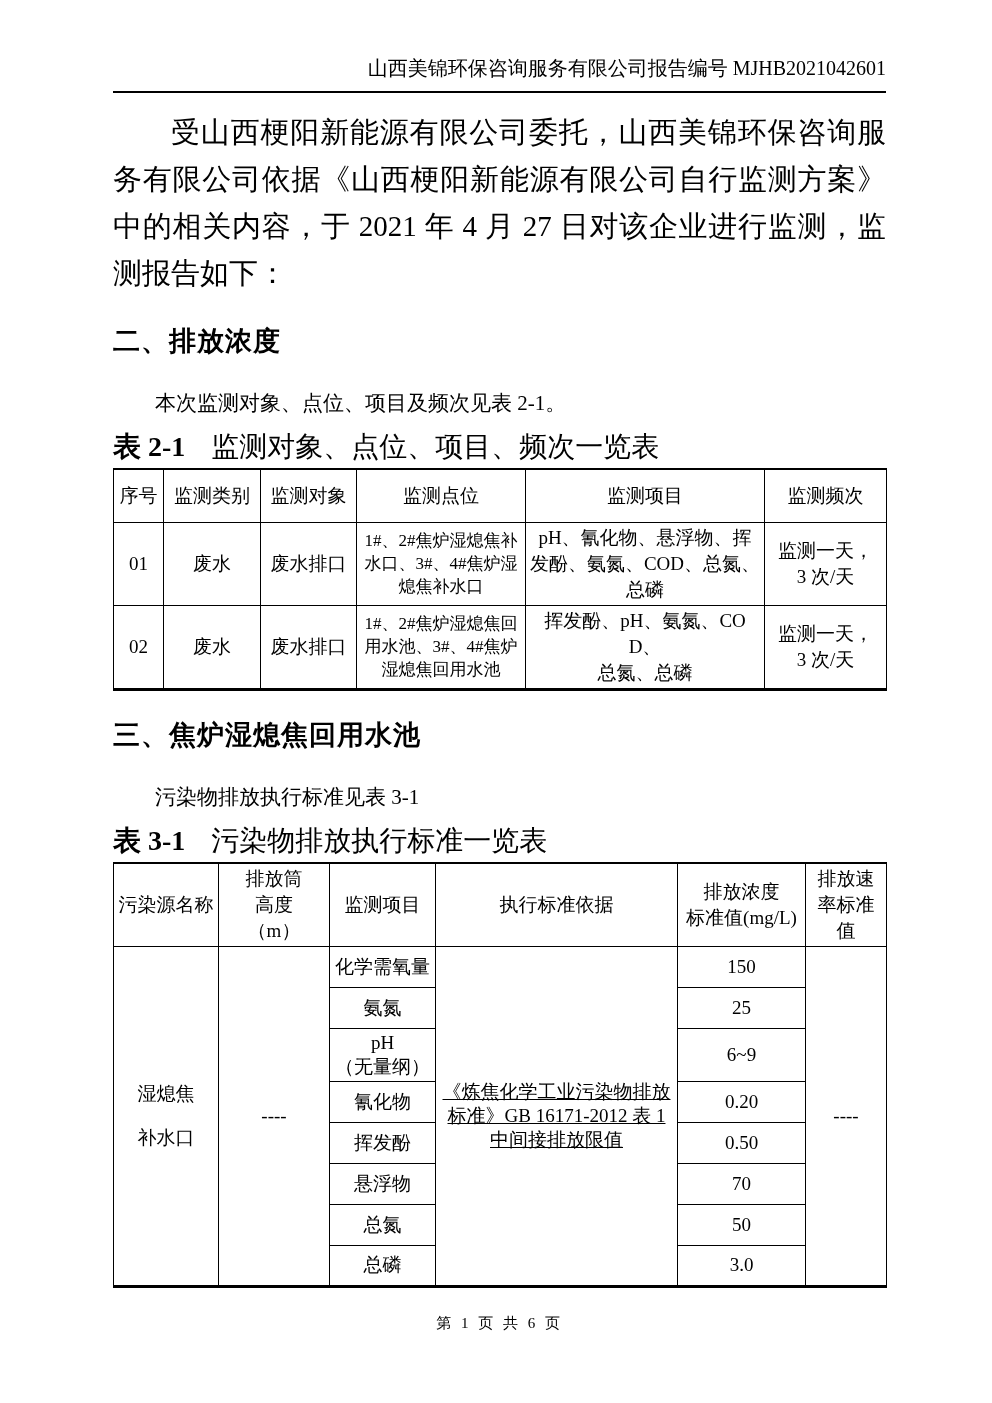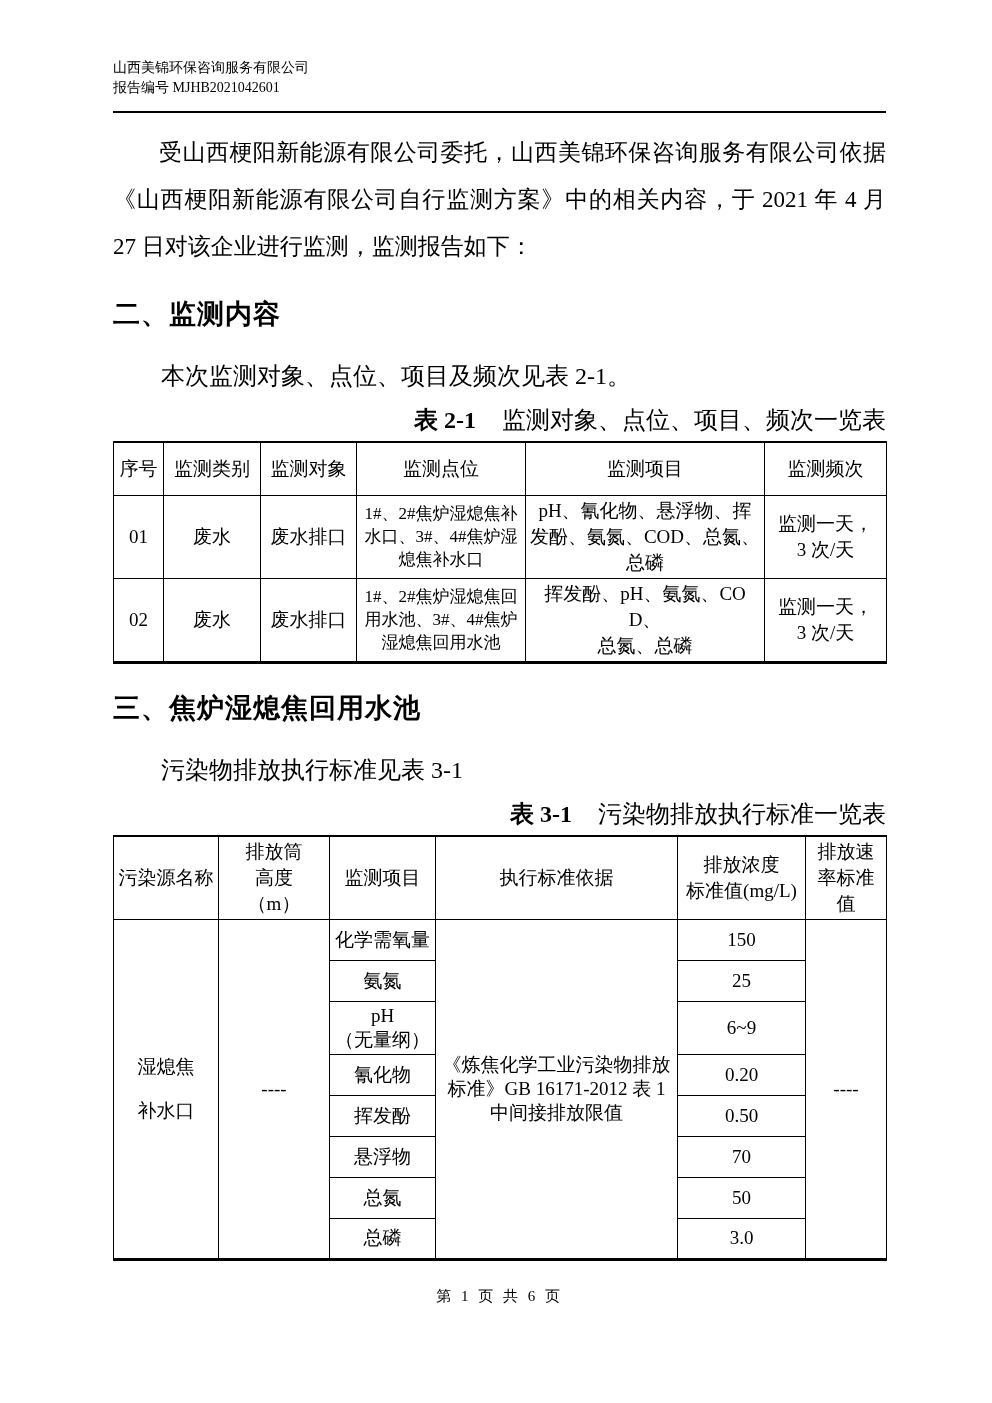--- a/index.html
+++ b/index.html
@@ -16,54 +16,53 @@
   }
   .content {
     padding: 58px 106px 0 113px; 
     width: 100%;
   }
   
   .doc-header {
     display: flex;
     justify-content: flex-end;
     align-items: baseline;
-    font-size: 14px;
+    font-size: 20px;
     line-height: 20px;
-    flex-direction: column;
   }
   .header-rule {
     border: none;
     border-top: 2px solid #000;
     margin-top: 13px;
   }
   
   .section-title {
     font-size: 27px;
     font-weight: bold;
     line-height: 36px;
     margin-top: 26px;
     letter-spacing: 1px;
   }
   .body-par {
-    font-size: 23px;
+    font-size: 29px;
     line-height: 47px;
     text-indent: 2em;
     text-align: justify;
     margin-top: 16px;
   }
   .lead-par {
-    font-size: 24px;
+    font-size: 21px;
     line-height: 32px;
     text-indent: 2em;
     margin-top: 28px;
     font-family: Liberation Serif, serif;
   }
   .table-caption {
-    text-align: right;
-    font-size: 24px;
+    text-align: left;
+    font-size: 28px;
     line-height: 26px;
     margin-top: 15px;
   }
   .table-caption .cap-label { font-weight: bold; margin-right: 26px; }
   
   table {
     border-collapse: collapse;
     table-layout: fixed;
     width: 773px;
     margin-top: 8px;
@@ -84,21 +83,21 @@
   .t2 { font-size: 19px; border-radius: 16px; }
   .t2 th { height: 53px; }
   .t2 td { height: 70px; line-height: 26px; }
   .t2 .cell-point { font-size: 17px; line-height: 23px; }
   
   .t3 { font-size: 19px; }
   .t3 th { height: 80px; line-height: 26px; }
   .t3 td { height: 41px; line-height: 24px; }
   .t3 .row-ph td { height: 46px; }
   .t3 .cell-source { line-height: 44px; }
-  .t3 .cell-basis { padding: 8px 1px; }
+  .t3 .cell-basis { padding: 8px 1px; text-decoration: underline; }
   
   .doc-footer {
     text-align: center;
     font-size: 15px;
     margin-top: 26px;
     letter-spacing: 3px;
   }
 </style>
 </head>
 <body>
@@ -107,21 +106,21 @@
   <div class="content">
 
     <div class="doc-header">
       <span>山西美锦环保咨询服务有限公司</span>
       <span>报告编号 MJHB2021042601</span>
     </div>
     <hr class="header-rule">
 
     <p class="body-par">受山西梗阳新能源有限公司委托，山西美锦环保咨询服务有限公司依据《山西梗阳新能源有限公司自行监测方案》中的相关内容，于 2021 年 4 月 27 日对该企业进行监测，监测报告如下：</p>
 
-    <div class="section-title">二、监测内容</div>
+    <div class="section-title">二、排放浓度</div>
     <p class="lead-par">本次监测对象、点位、项目及频次见表 2-1。</p>
     <div class="table-caption">
       <span class="cap-label">表 2-1</span><span>监测对象、点位、项目、频次一览表</span>
     </div>
 
     <table class="t2">
       <colgroup>
         <col style="width:50px">
           <col style="width:97px">
           <col style="width:96px">

